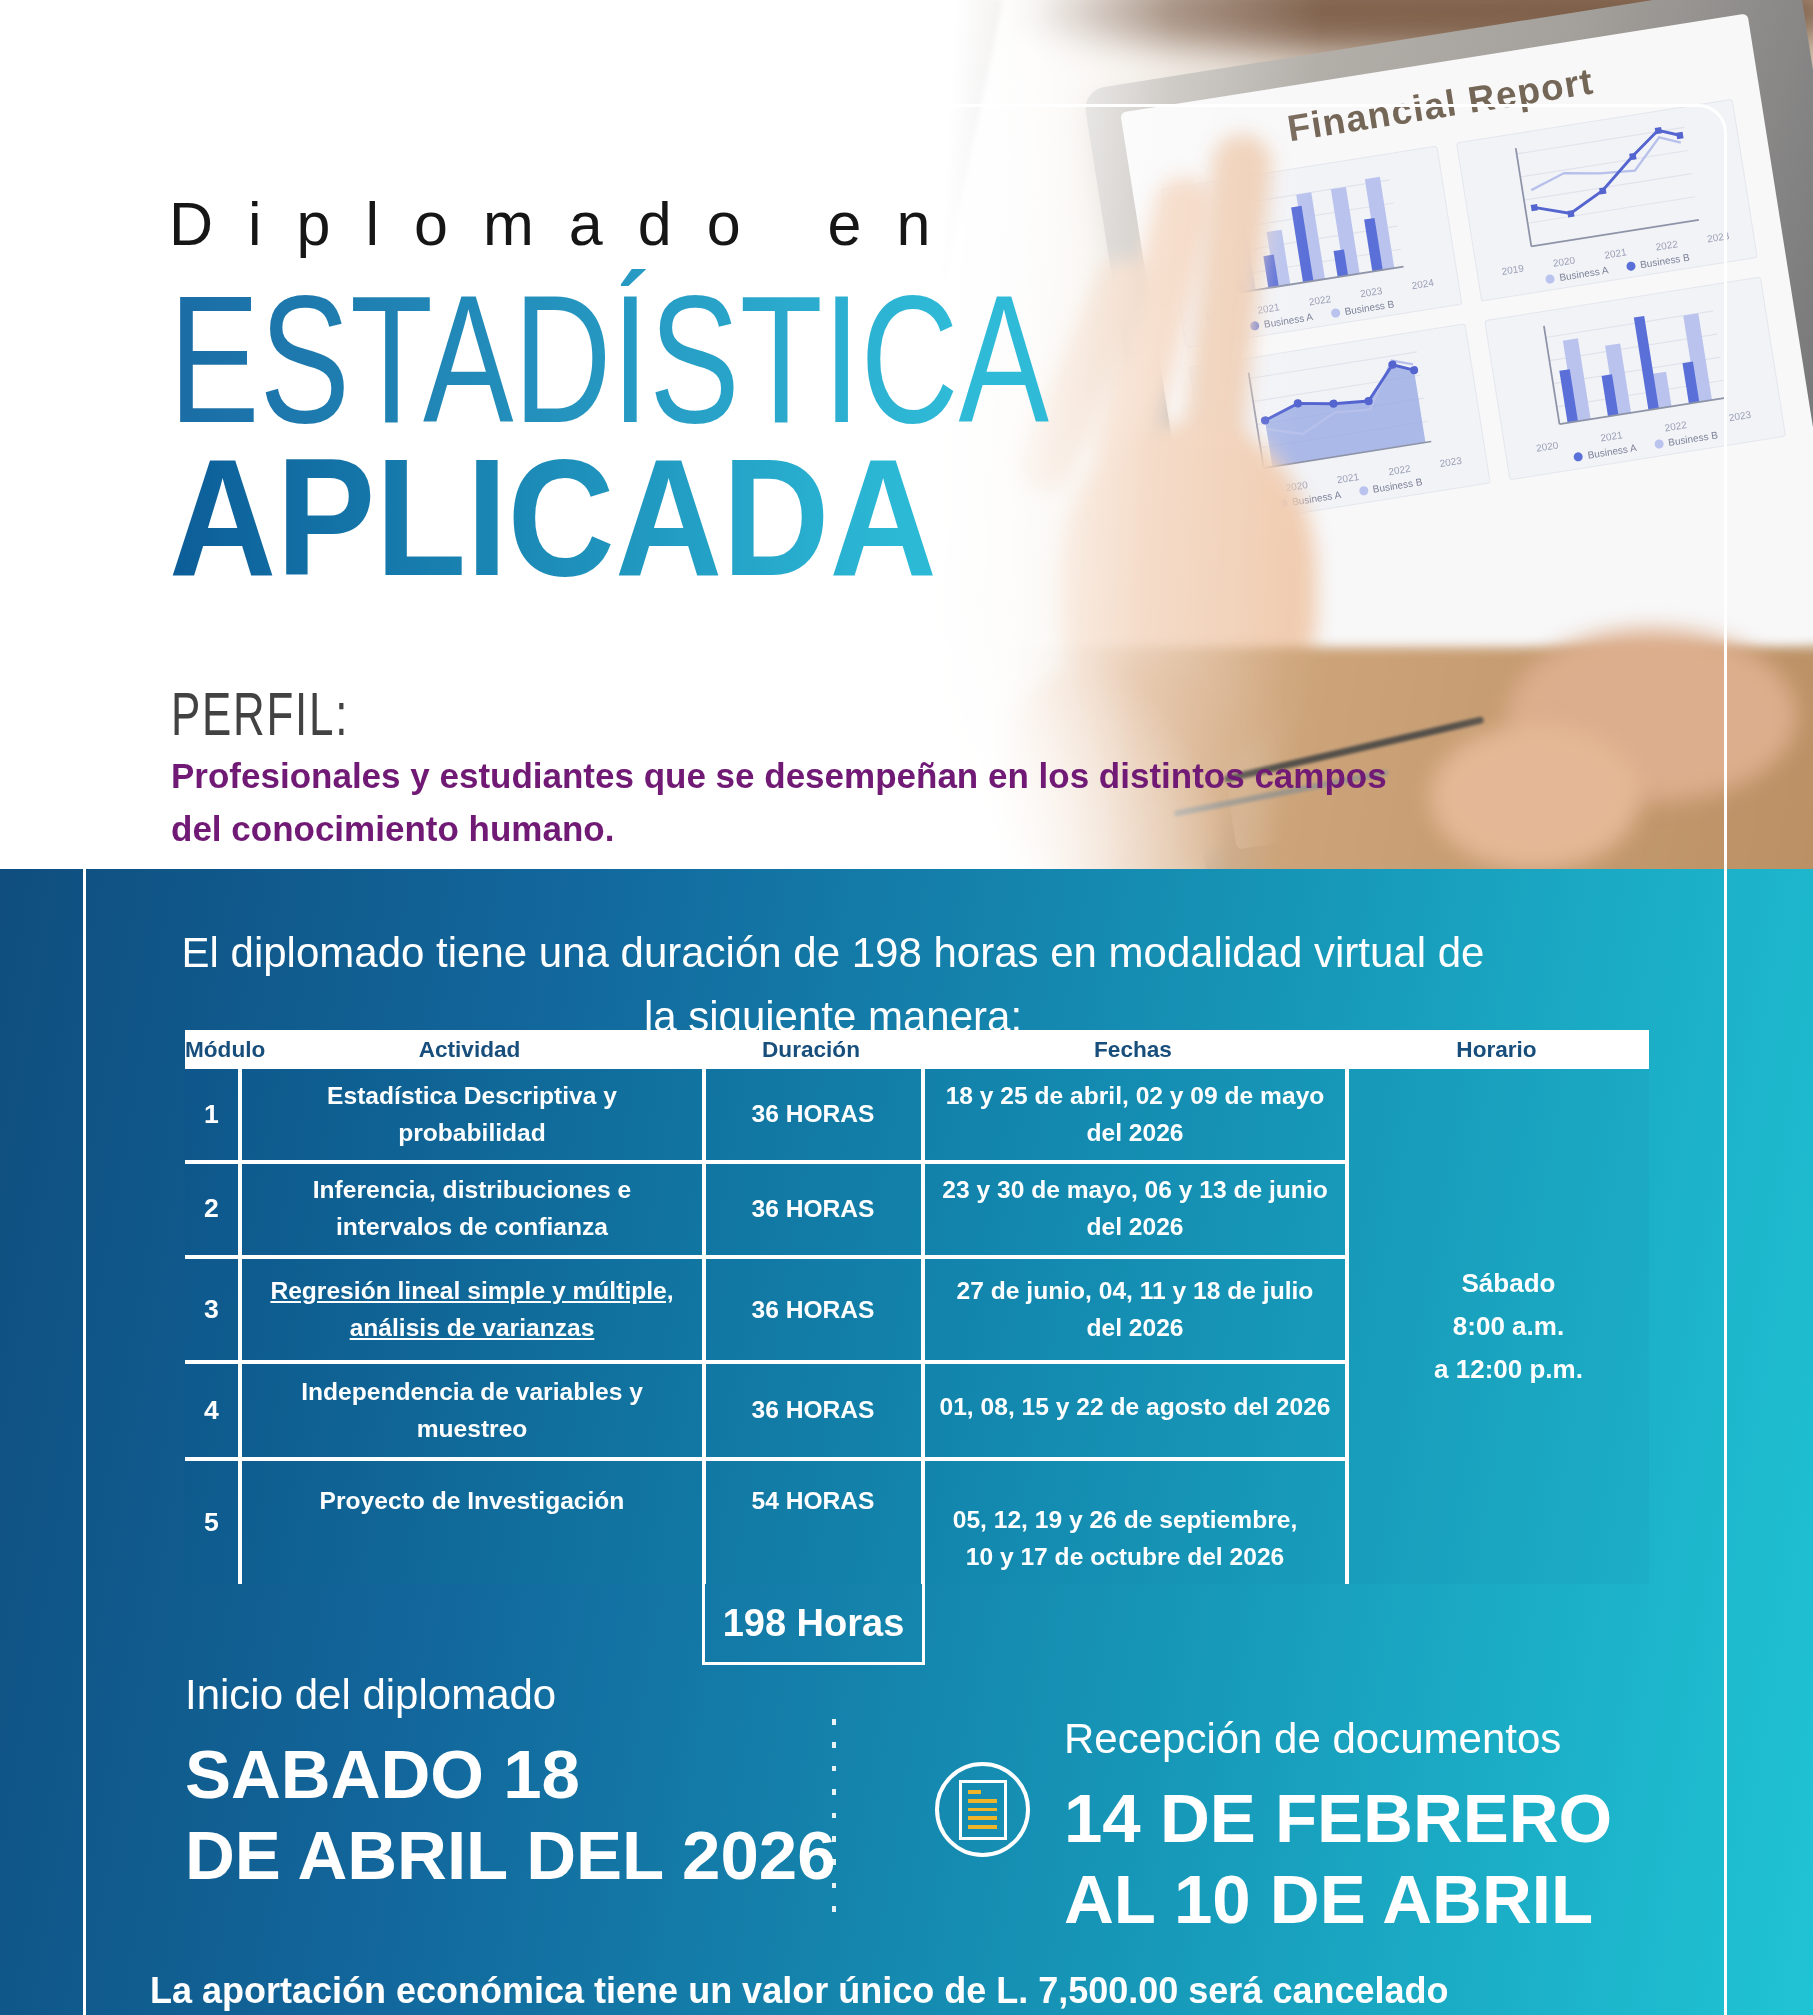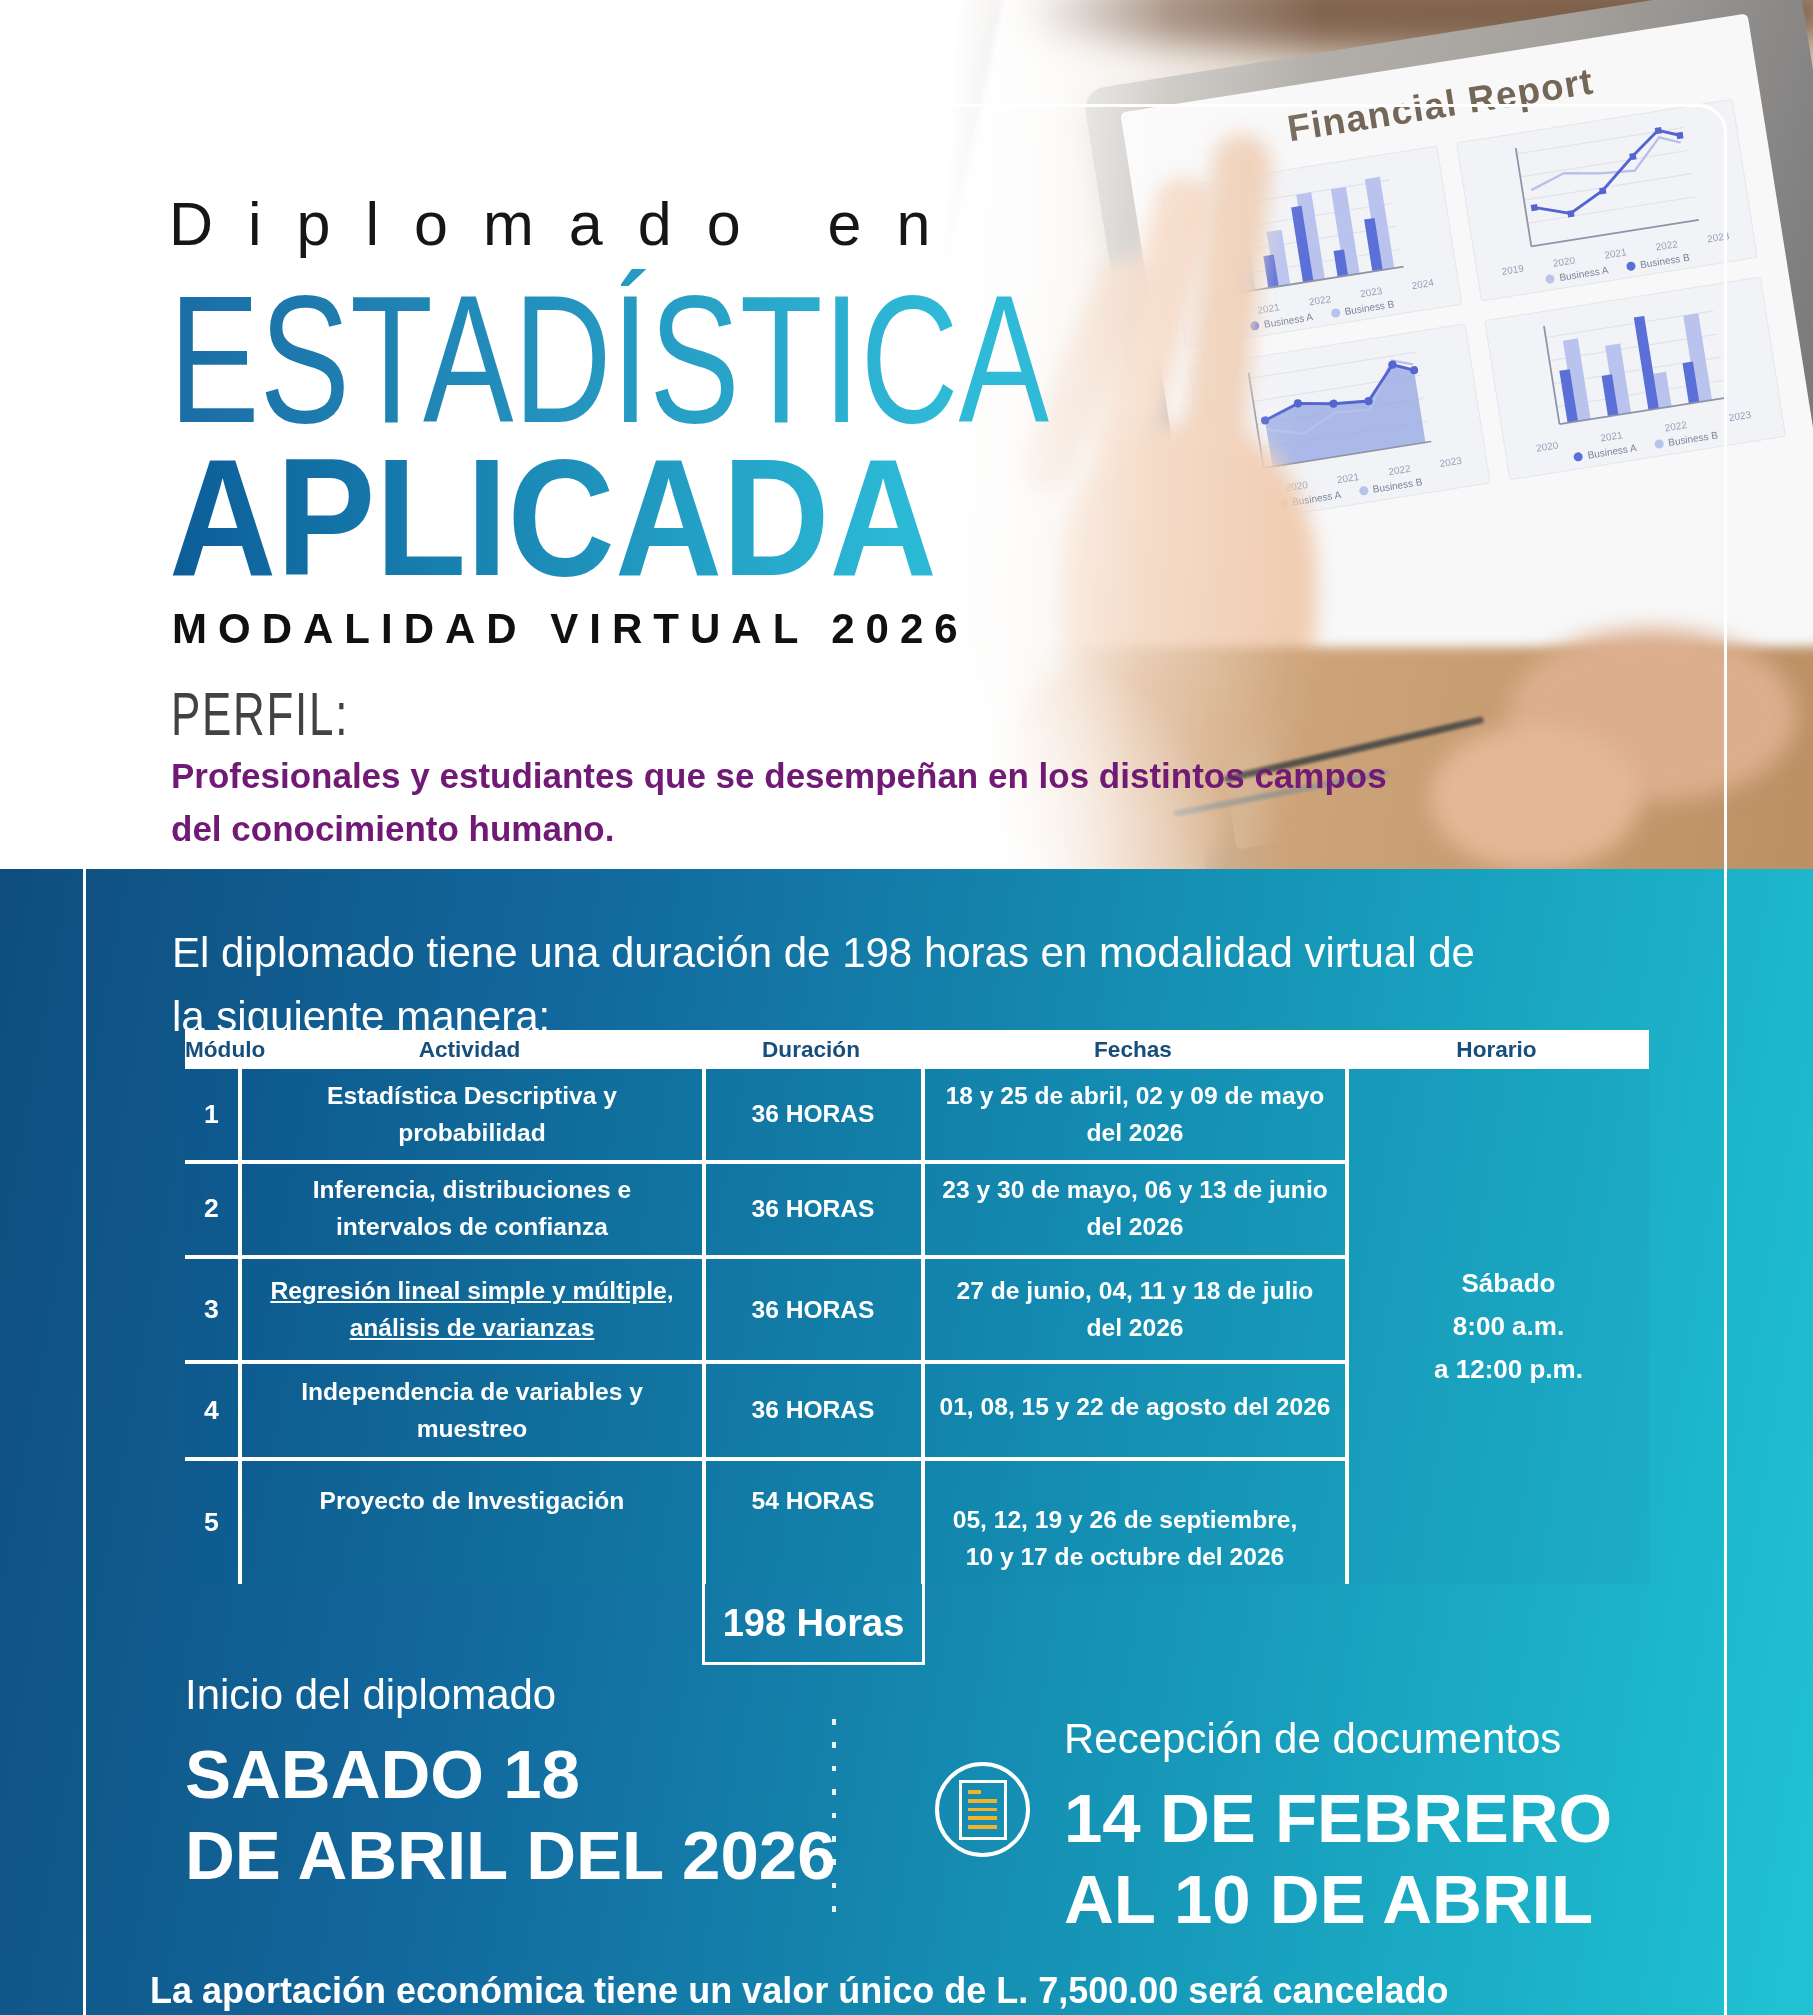--- a/index.html
+++ b/index.html
@@ -48,21 +48,21 @@
   #title2{left:169px;top:434px;font-size:167px;line-height:1;font-weight:800;}
   .grad1{background:linear-gradient(90deg,#1a6ca5 0%,#2fbbd8 90%);-webkit-background-clip:text;background-clip:text;color:transparent;}
   .grad2{background:linear-gradient(90deg,#0c5d98 0%,#2cb9d6 95%);-webkit-background-clip:text;background-clip:text;color:transparent;}
   #modality{left:172px;top:605px;font-size:42px;font-weight:700;letter-spacing:11px;color:#101010;}
   #perfil-label{left:171px;top:679px;font-size:61px;color:#424242;letter-spacing:2.4px;}
   #perfil-text{left:171px;top:750px;font-size:35px;font-weight:700;color:#701a75;line-height:1.5;width:1217px;white-space:normal;}
 
   
   .blue-section{position:absolute;left:0;top:869px;width:1814px;height:1291px;z-index:2;
      background:linear-gradient(100deg,#0f4e7e 0%,#12679c 28%,#1694b6 62%,#20c5d5 100%);}
-  .intro{position:absolute;left:172px;top:52px;width:1322px;font-size:42px;line-height:1.53;color:#fff;}
+  .intro{position:absolute;left:172px;top:52px;width:1322px;font-size:42px;line-height:1.53;color:#fff;text-align:center;}
 
   .table{position:absolute;left:185px;top:161px;width:1464px;}
   .thead{height:39px;background:#ffffff;display:grid;grid-template-columns:53px 463px 220px 424px 303px;align-items:center;}
   .thead div{text-align:center;color:#174e7c;font-weight:700;font-size:22.6px;}
   .tbody{position:relative;height:515px;background:linear-gradient(100deg,#0e568b 0%,#1387ae 55%,#1caec6 100%);}
   .vline{position:absolute;top:0;bottom:0;width:3.6px;background:#fff;}
   .hline{position:absolute;left:0;width:1160px;height:3.6px;background:#fff;}
   .cell{position:absolute;display:flex;align-items:center;justify-content:center;text-align:center;
         color:#fff;font-weight:700;font-size:24.6px;line-height:1.5;padding:0 12px;}
   .mod{font-size:26.6px;}
@@ -296,21 +296,20 @@
     <div class="photo-fade"></div>
   </div>
 
   <div class="toptext" id="kicker">Diplomado en</div>
   <div class="toptext" id="title1">
     <span class="cond grad1" style="transform:scaleX(.75);">ESTADÍSTICA</span>
   </div>
   <div class="toptext" id="title2">
     <span class="cond grad2" style="transform:scaleX(.89);">APLICADA</span>
   </div>
-  <div class="toptext" id="modality">MODALIDAD VIRTUAL 2026</div>
   <div class="toptext" id="perfil-label">
     <span class="cond" style="transform:scaleX(.72);">PERFIL:</span>
   </div>
   <div class="toptext" id="perfil-text">Profesionales y estudiantes que se desempeñan en los distintos campos del conocimiento humano.</div>
 
   <div class="blue-section">
     <div class="intro">El diplomado tiene una duración de 198 horas en modalidad virtual de la siguiente manera:</div>
 
     <div class="table">
       <div class="thead">

